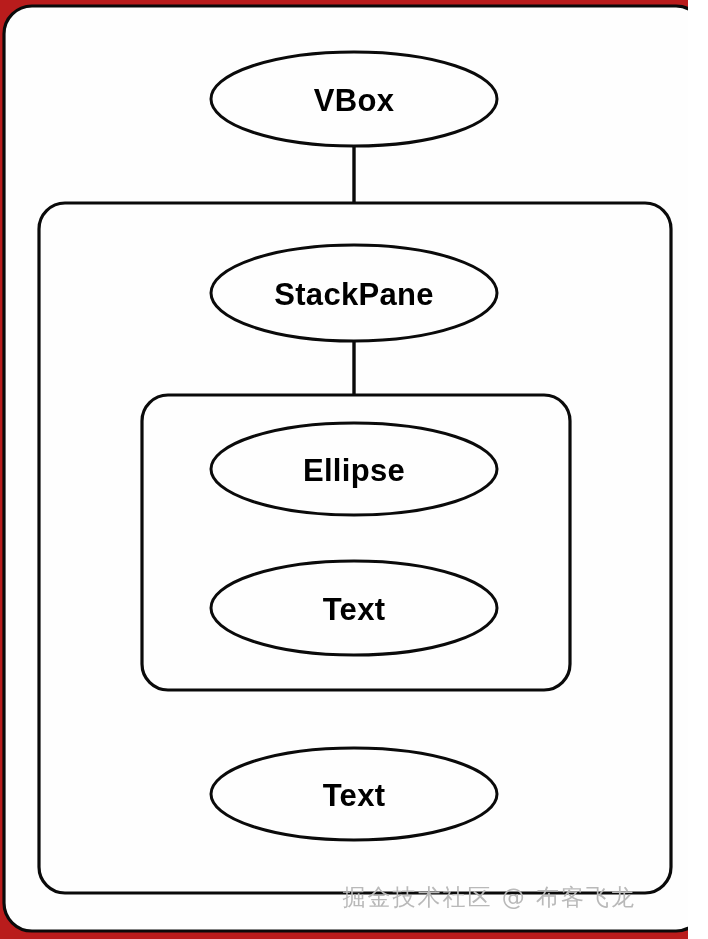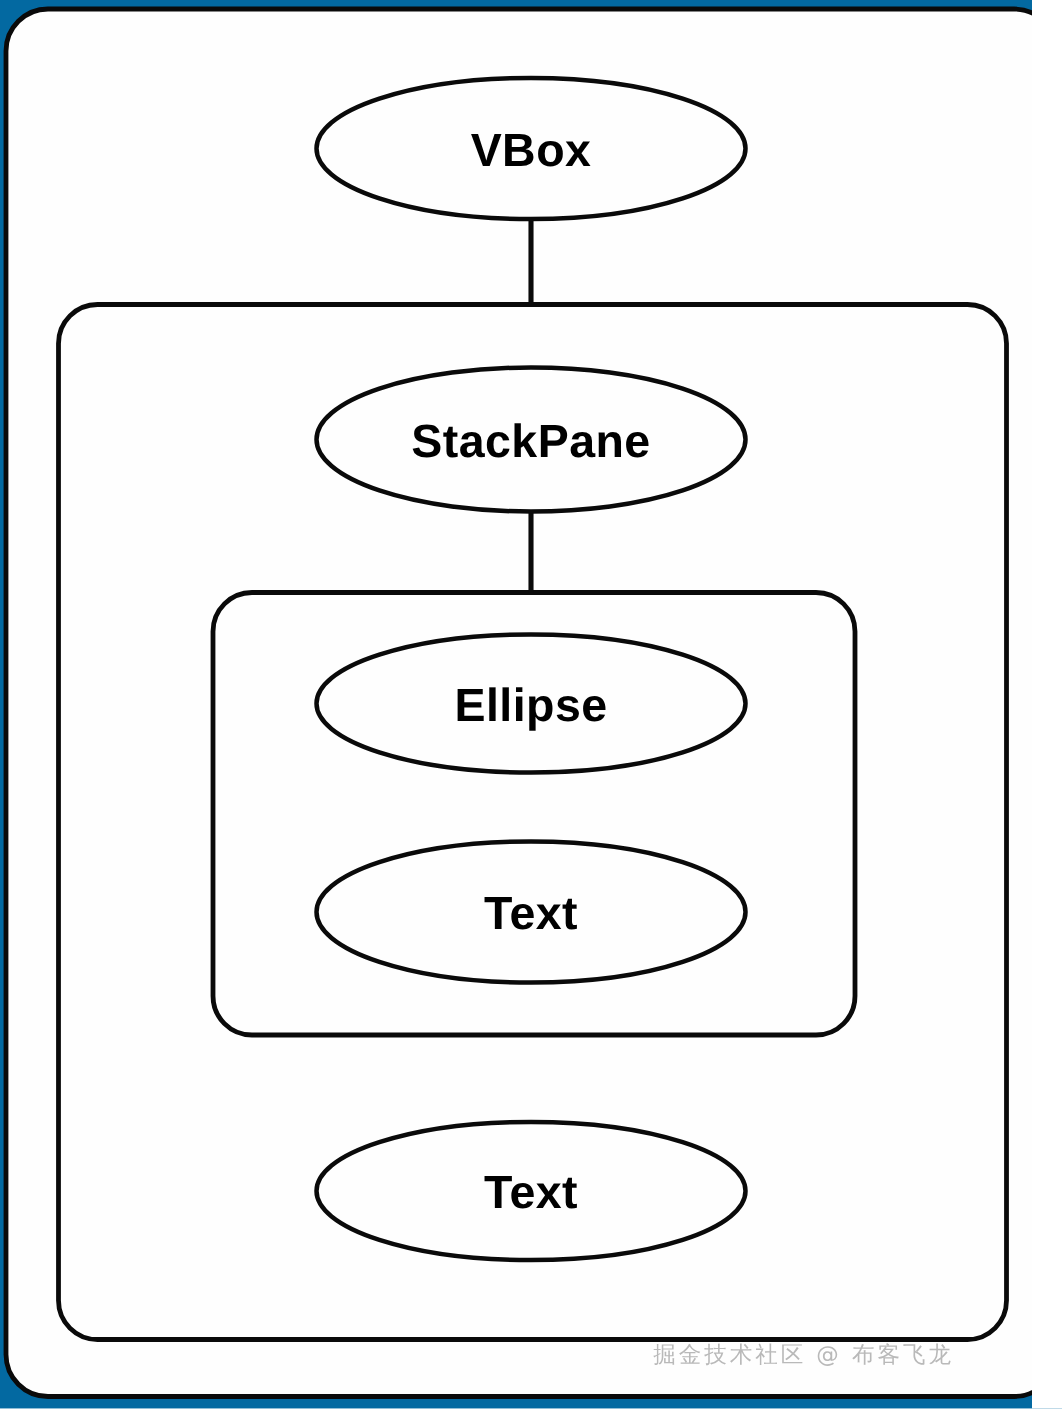--- a/index.html
+++ b/index.html
@@ -8,21 +8,21 @@
     padding: 0;
     background: #ffffff;
   }
   body {
     font-family: "Liberation Sans", "DejaVu Sans", sans-serif;
   }
   #canvas {
     position: relative;
     width: 688px;
     height: 939px;
-    background: #0369a1;
+    background: #b91c1c;
     overflow: hidden;
   }
   #diagram-svg {
     position: absolute;
     top: 0;
     left: 0;
     width: 708px;
     height: 939px;
     display: block;
   }
@@ -48,21 +48,21 @@
     fill: #000000;
     text-anchor: middle;
     dominant-baseline: central;
     letter-spacing: 0.3px;
   }
   .watermark {
     position: absolute;
     right: 52px;
     bottom: 26px;
     font-family: "DejaVu Sans", "Liberation Sans", sans-serif;
-    font-size: 15px;
+    font-size: 23px;
     color: #b9b9b9;
     letter-spacing: 2px;
     white-space: nowrap;
     user-select: none;
     pointer-events: none;
   }
 </style>
 </head>
 <body>
 

